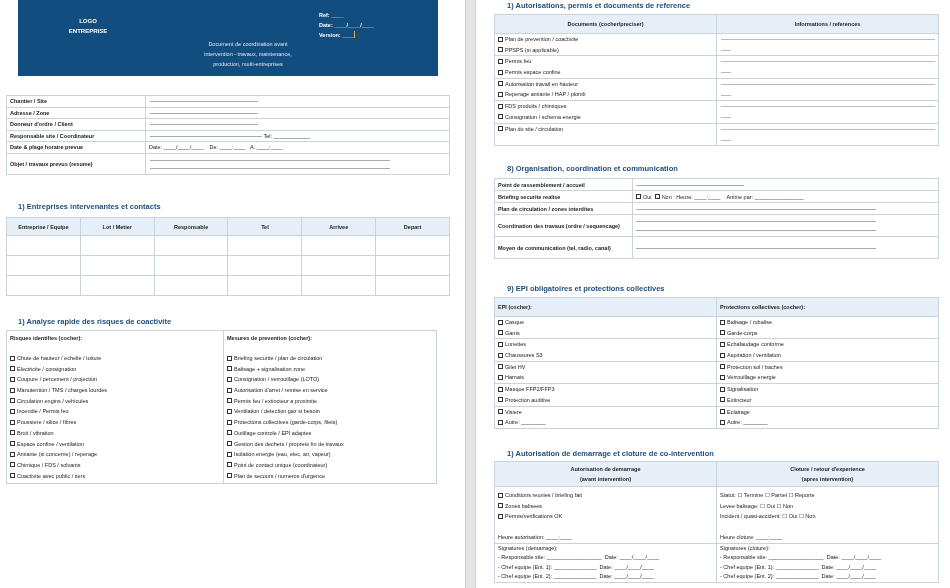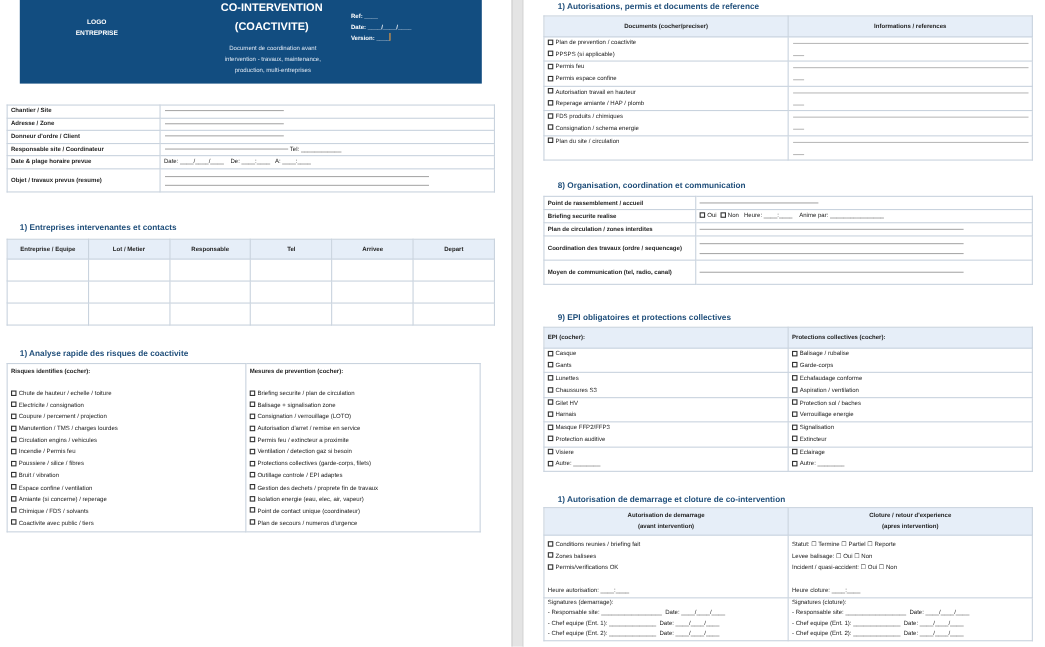--- a/index.html
+++ b/index.html
@@ -57,24 +57,20 @@
   #t6 td { padding: 0 3px; vertical-align: top; }
 </style>
 </head>
 <body>
 
 <div class="page" id="page-left">
   <div class="banner">
     <div class="logo">
       <div>LOGO</div>
       <div>ENTREPRISE</div>
-    </div>
-    <div class="title">
-      <div>CO-INTERVENTION</div>
-      <div style="margin-top:2px">(COACTIVITE)</div>
     </div>
     <div class="subtitle">
       <div>Document de coordination avant</div>
       <div>intervention - travaux, maintenance,</div>
       <div>production, multi-entreprises</div>
     </div>
     <div class="meta">
       <div>Ref: ____</div>
       <div>Date: ____/____/____</div>
       <div><span>Version: ____</span><span class="cursor"></span></div>

